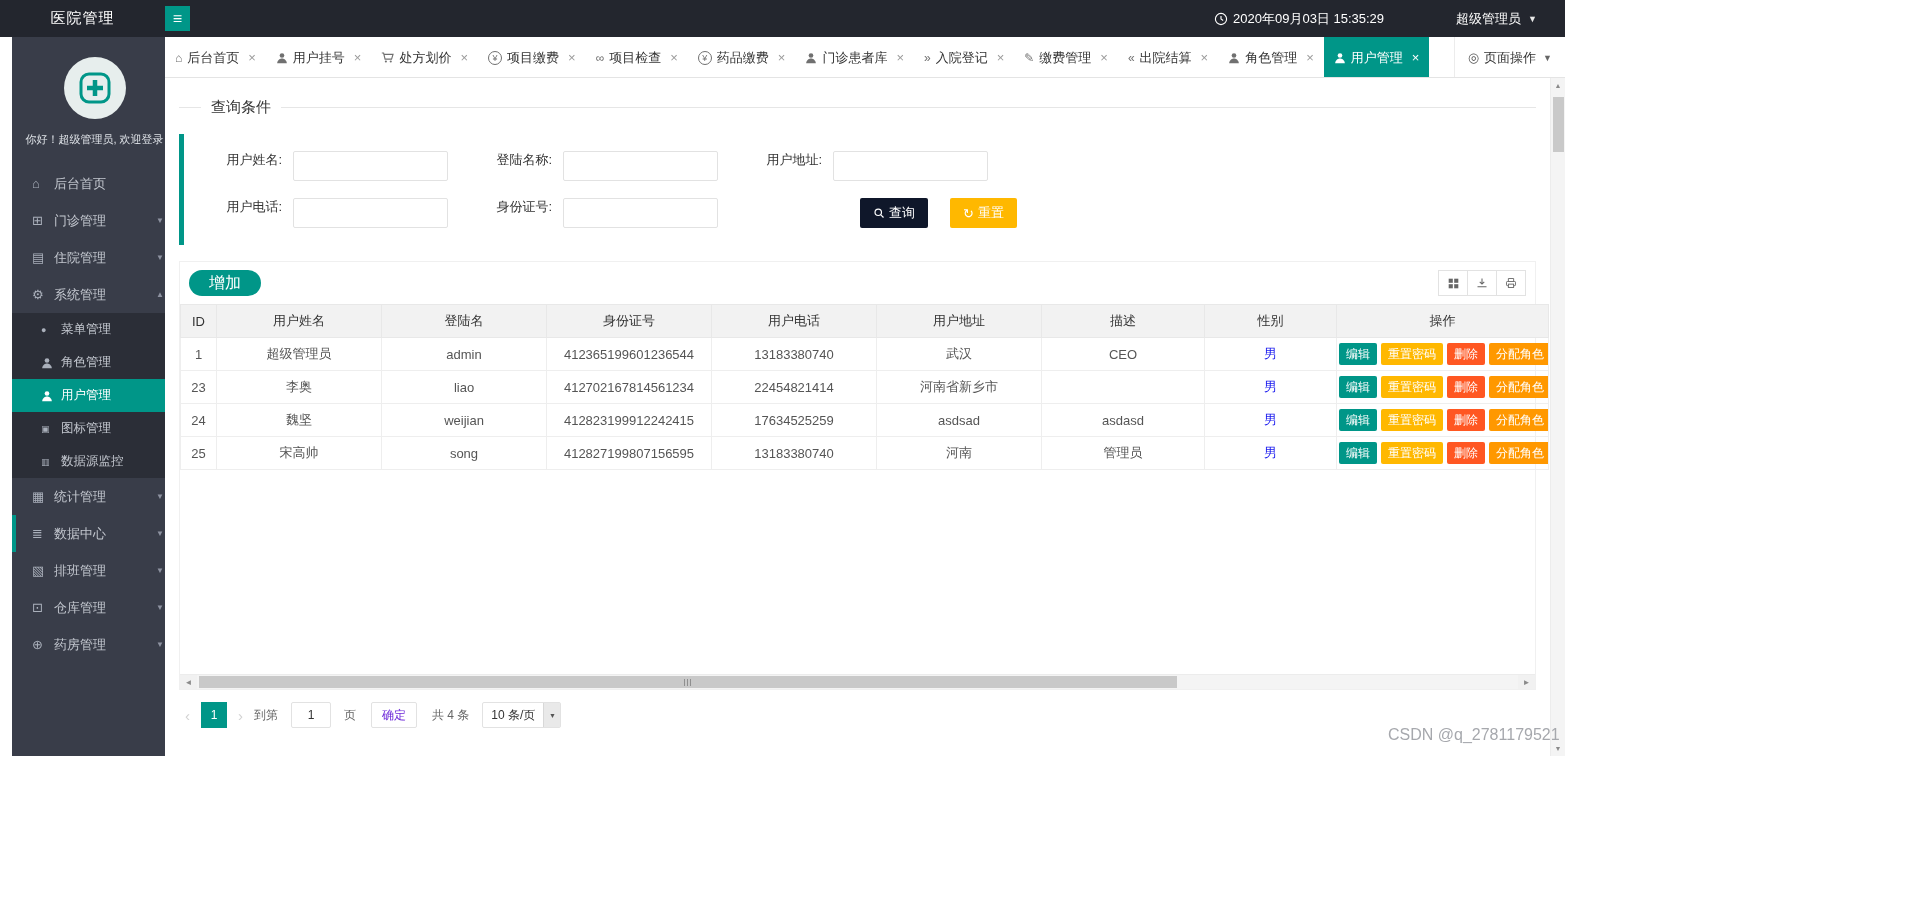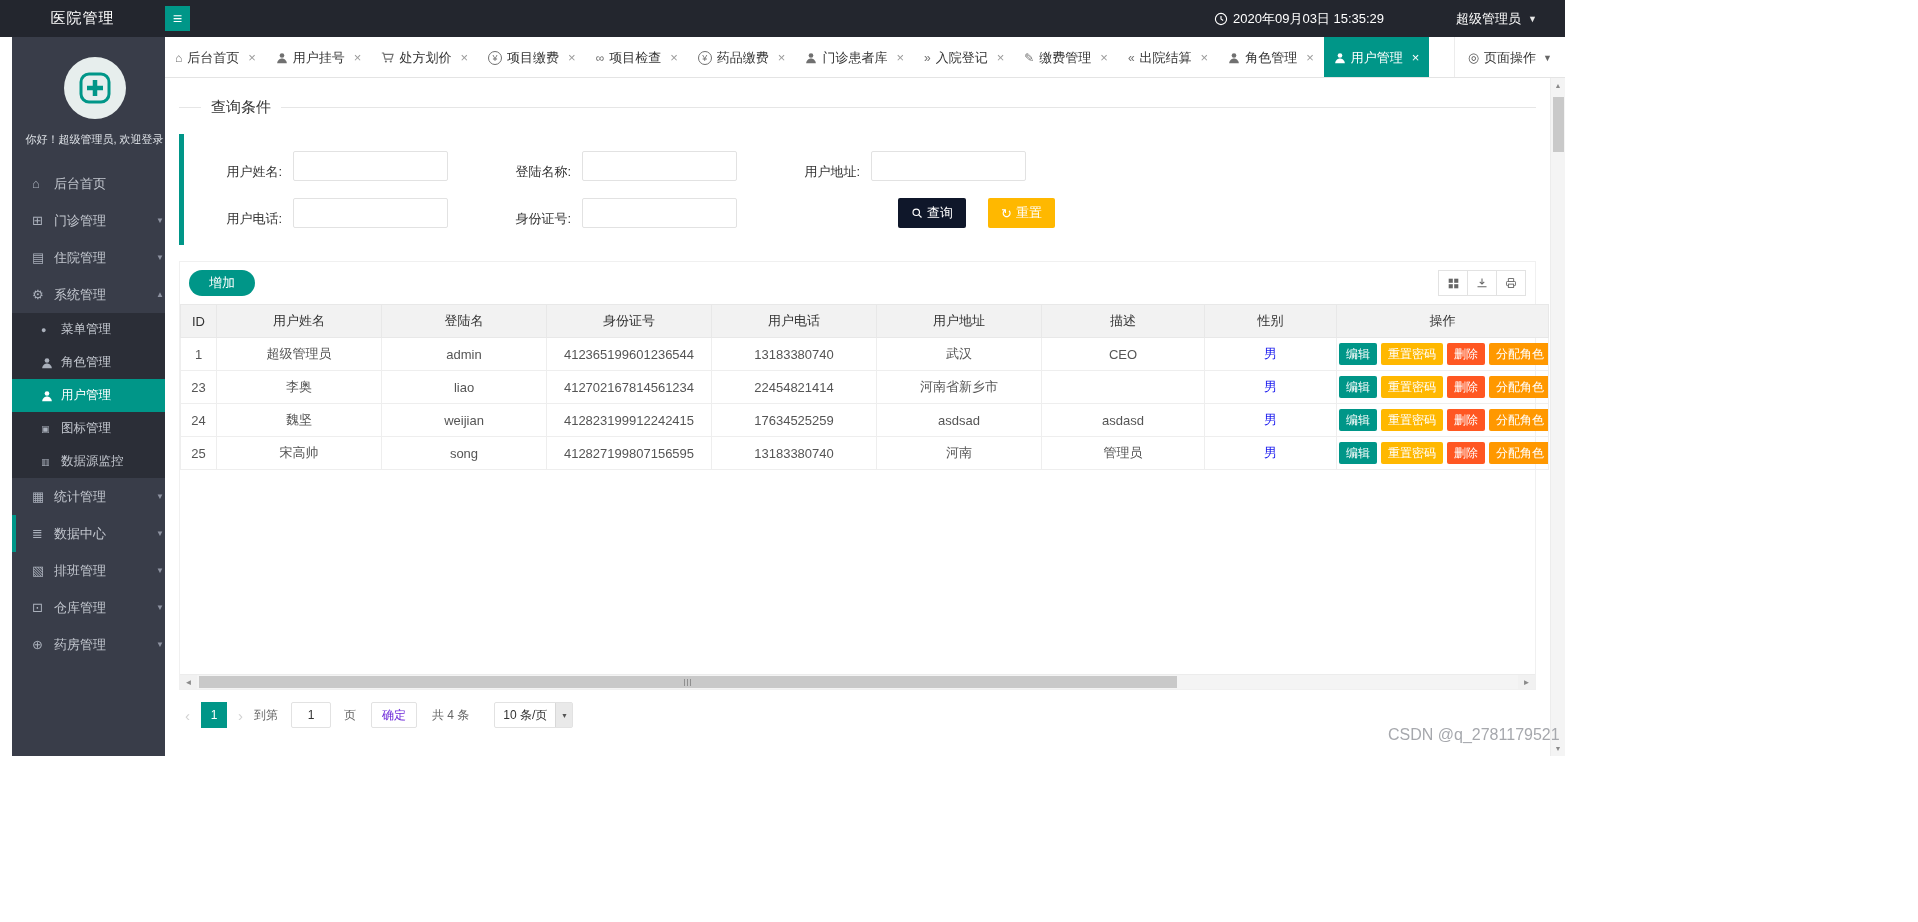--- a/index.html
+++ b/index.html
@@ -50,32 +50,32 @@
   .page{position:absolute;left:0;right:15px;top:41px;bottom:0;padding:20px 14px 0;overflow:hidden;background:#fff}
 
   .sect{display:flex;align-items:center;margin-top:0}
   .sect .l1{width:22px;height:1px;background:#e6e6e6}
   .sect .stitle{font-size:15px;color:#333;padding:0 10px}
   .sect .l2{flex:1;height:1px;background:#e6e6e6}
 
   .quote{border-left:5px solid #009688;margin-top:17px;padding:17px 0 17px 30px}
   .frow{display:flex;align-items:center}
   .frow + .frow{margin-top:17px}
-  .fgroup{display:flex;align-items:flex-end;margin-right:55px}
+  .fgroup{display:flex;align-items:flex-start;margin-right:36px}
   .flabel{width:68px;text-align:right;font-size:13px;color:#333;margin-right:11px;white-space:nowrap}
   .finput{width:155px;height:30px;border:1px solid #e2e2e2;border-radius:2px;background:#fff;padding:0 8px;font-size:13px;color:#333;outline:none}
   .btns{margin-left:106px;display:flex;align-items:center}
   .btn{height:30px;padding:0 13px;border:none;border-radius:2px;color:#fff;font-size:13px;display:flex;align-items:center;cursor:pointer}
   .btn .bic{margin-right:4px;display:flex;align-items:center;font-size:13px}
   .btn-search{background:#0f172a}
   .btn-reset{background:#FFB800;margin-left:22px}
 
   .card{margin-top:16px;border:1px solid #f0f0f0;height:429px;position:relative;background:#fff}
   .cardbar{display:flex;align-items:center;padding:8px 9px}
-  .btn-add{height:26px;padding:0 20px;background:#009688;color:#fff;border:none;border-radius:13px;font-size:13px;cursor:pointer}
+  .btn-add{height:26px;padding:0 20px;background:#009688;color:#fff;border:none;border-radius:13px;font-size:16px;cursor:pointer}
   .cardtools{margin-left:auto;display:flex}
   .tool{width:30px;height:26px;border:1px solid #e2e2e2;background:#fff;display:flex;align-items:center;justify-content:center;color:#666;margin-left:-1px;cursor:pointer}
 
   .tbl{width:calc(100% - 0px);border-collapse:collapse;table-layout:fixed;font-size:13px}
   .tbl th{background:#f2f2f2;border:1px solid #e8e8e8;height:33px;font-weight:400;color:#333;text-align:center}
   .tbl td{border:1px solid #eeeeee;height:33px;text-align:center;color:#555;overflow:hidden;white-space:nowrap}
   .gender{color:#1717EE}
   .act{display:inline-block;height:22px;line-height:22px;padding:0 7px;border-radius:2px;color:#fff;font-size:12px;margin:0 2px;cursor:pointer;white-space:nowrap}
   .a-edit{background:#009688}.a-pwd{background:#FFB800}.a-del{background:#FF5722}.a-role{background:#FF9800}
 
@@ -85,21 +85,21 @@
   .hthumb{position:absolute;left:2px;top:1px;bottom:1px;width:74%;background:#c9c9c9;display:flex;align-items:center;justify-content:center;cursor:grab}
   .grips{display:flex;gap:2px}
   .grip{width:1px;height:7px;background:#8f8f8f}
 
   .pager{display:flex;align-items:center;margin-top:12px;font-size:12px;color:#666}
   .parrow{padding:0 6px;font-size:15px;color:#d2d2d2;cursor:pointer}
   .pcur{min-width:26px;height:26px;background:#009688;color:#fff;display:flex;align-items:center;justify-content:center;margin:0 5px;font-size:12px;cursor:pointer}
   .ptext{margin:0 5px;color:#666}
   .pinput{width:40px;height:26px;border:1px solid #e2e2e2;border-radius:2px;text-align:center;margin:0 8px;font-size:12px;color:#333;outline:none}
   .pconfirm{height:26px;padding:0 10px;border:1px solid #e2e2e2;border-radius:2px;background:#fff;margin:0 10px;font-size:12px;color:#6d28d9;cursor:pointer}
-  .psel{height:26px;border:1px solid #e2e2e2;border-radius:2px;display:flex;align-items:stretch;margin-left:20px;cursor:pointer;background:#fff}
+  .psel{height:26px;border:1px solid #e2e2e2;border-radius:2px;display:flex;align-items:stretch;margin-left:8px;cursor:pointer;background:#fff}
   .psel .seltxt{display:flex;align-items:center;padding:0 8px;font-size:12px;color:#333}
   .psel .dd{width:17px;background:#e9e9e9;border-left:1px solid #d8d8d8;display:flex;align-items:center;justify-content:center;font-size:7px;color:#555}
 
   .vscroll{position:absolute;right:0;top:41px;bottom:0;width:15px;background:#f4f4f4;border-left:1px solid #ececec;display:flex;flex-direction:column;align-items:center}
   .varrow{height:15px;width:100%;font-size:7px;color:#8a8a8a;display:flex;align-items:center;justify-content:center;cursor:pointer}
   .vthumb{width:11px;height:55px;background:#c9c9c9;margin-top:4px;cursor:grab}
   .varrow.bottom{margin-top:auto}
 
   .watermark{position:absolute;left:1388px;top:726px;font-size:16px;color:#a6a8ad}
 </style>

